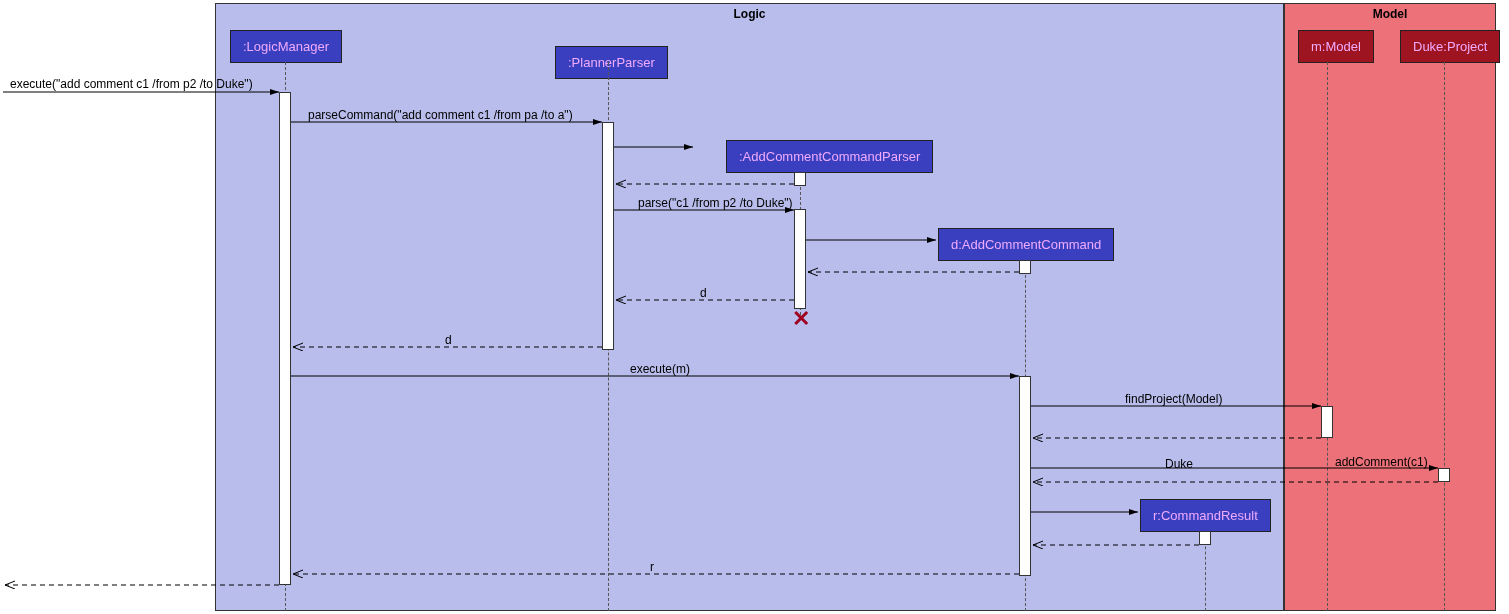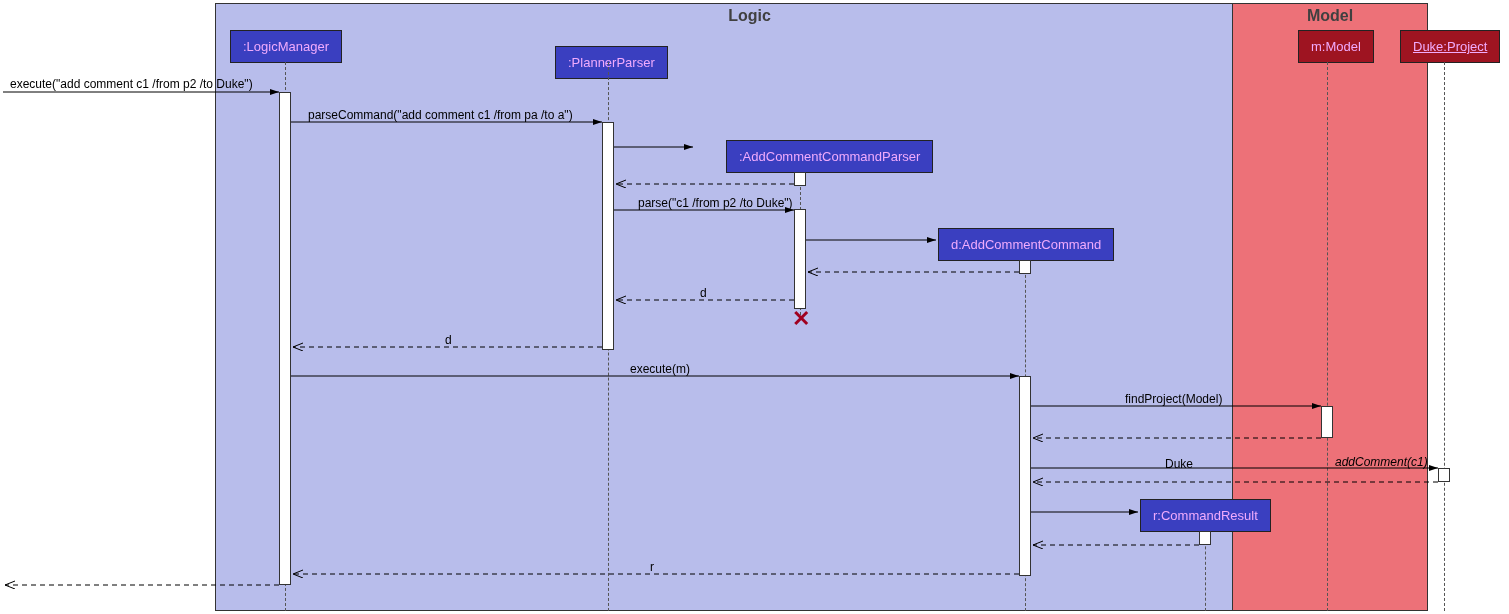--- a/index.html
+++ b/index.html
@@ -19,35 +19,35 @@
     border: 1px solid #333;
   }
   .frame-logic {
     left: 215px;
     top: 3px;
     width: 1069px;
     height: 608px;
     background: #b8bdeb;
   }
   .frame-model {
-    left: 1232px;
+    left: 1284px;
     top: 3px;
-    width: 196px;
+    width: 212px;
     height: 608px;
     background: #ed7178;
     padding-left: 40px;
   }
   .frame-title {
     position: absolute;
     top: 3px;
     left: 50%;
     transform: translateX(-50%);
-    color: #404040;
+    color: #000000;
     font-weight: bold;
-    font-size: 16px;
+    font-size: 12px;
   }
   .participant {
     position: absolute;
     background: #3a3fc0;
     color: #f0abfc;
     padding: 8px 12px;
     border: 1px solid #222;
     text-align: center;
     font-size: 13px;
     white-space: nowrap;
@@ -96,21 +96,21 @@
 <div class="frame frame-model">
   <div class="frame-title">Model</div>
 </div>
 
 <div class="participant" style="left:230px; top:30px;">:LogicManager</div>
 <div class="participant" style="left:555px; top:30px;margin-top:16px;">:PlannerParser</div>
 <div class="participant" style="left:726px; top:140px;">:AddCommentCommandParser</div>
 <div class="participant" style="left:938px; top:228px;">d:AddCommentCommand</div>
 <div class="participant" style="left:1140px; top:499px;">r:CommandResult</div>
 <div class="participant participant-model" style="left:1298px; top:30px;">m:Model</div>
-<div class="participant participant-model" style="left:1400px; top:30px;text-decoration:underline;">Duke:Project</div>
+<div class="participant participant-model" style="left:1400px; top:30px;">Duke:Project</div>
 
 <div class="lifeline" style="left:285px; top:62px; height:549px;"></div>
 <div class="lifeline" style="left:608px; top:62px; height:549px;"></div>
 <div class="lifeline" style="left:800px; top:172px; height:143px;"></div>
 <div class="lifeline" style="left:1025px; top:260px; height:351px;"></div>
 <div class="lifeline" style="left:1205px; top:531px; height:80px;"></div>
 <div class="lifeline" style="left:1327px; top:62px; height:549px;"></div>
 <div class="lifeline" style="left:1444px; top:62px; height:549px;"></div>
 
 <div class="activation" style="left:279px; top:92px; height:493px;"></div>
@@ -126,21 +126,21 @@
 <div class="destroy-x" style="left:792px; top:306px;">✕</div>
 
 <div class="msg-label" style="left:10px; top:77px;">execute("add comment c1 /from p2 /to Duke")</div>
 <div class="msg-label" style="left:308px; top:108px;">parseCommand("add comment c1 /from pa /to a")</div>
 <div class="msg-label" style="left:638px; top:196px;">parse("c1 /from p2 /to Duke")</div>
 <div class="msg-label" style="left:700px; top:286px;">d</div>
 <div class="msg-label" style="left:445px; top:333px;">d</div>
 <div class="msg-label" style="left:630px; top:362px;">execute(m)</div>
 <div class="msg-label" style="left:1125px; top:392px;">findProject(Model)</div>
 <div class="msg-label" style="left:1165px; top:425px;margin-top:32px;">Duke</div>
-<div class="msg-label" style="left:1335px; top:455px;font-style:italic;">addComment(c1)</div>
+<div class="msg-label" style="left:1335px; top:455px;">addComment(c1)</div>
 <div class="msg-label" style="left:650px; top:560px;">r</div>
 
 <svg class="arrows">
   <defs>
     <marker id="arrow-solid" markerWidth="10" markerHeight="10" refX="9" refY="3" orient="auto">
       <path d="M0,0 L9,3 L0,6 Z" fill="#000"></path>
     </marker>
     <marker id="arrow-open" markerWidth="12" markerHeight="12" refX="10" refY="4" orient="auto">
       <path d="M0,0 L10,4 L0,8" fill="none" stroke="#000" stroke-width="1"></path>
     </marker>

